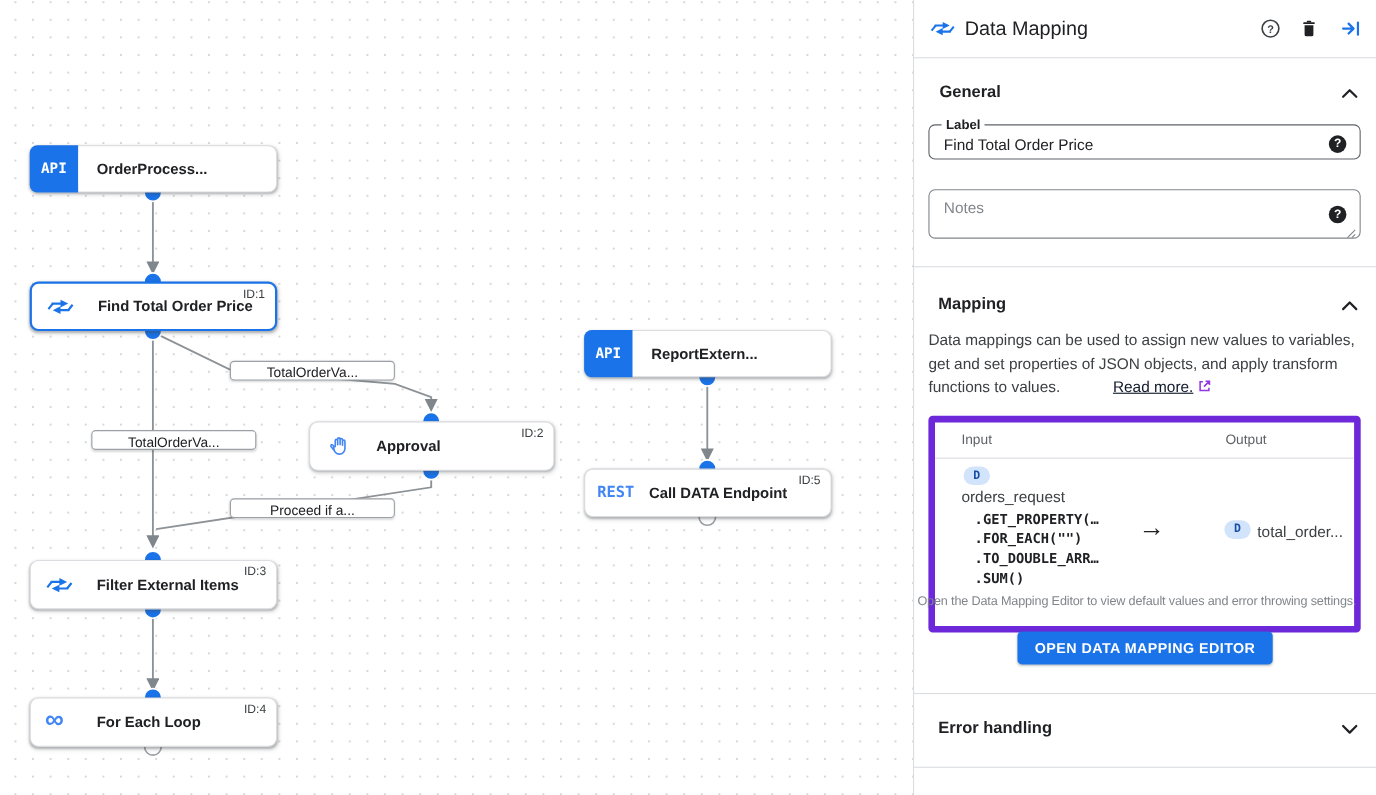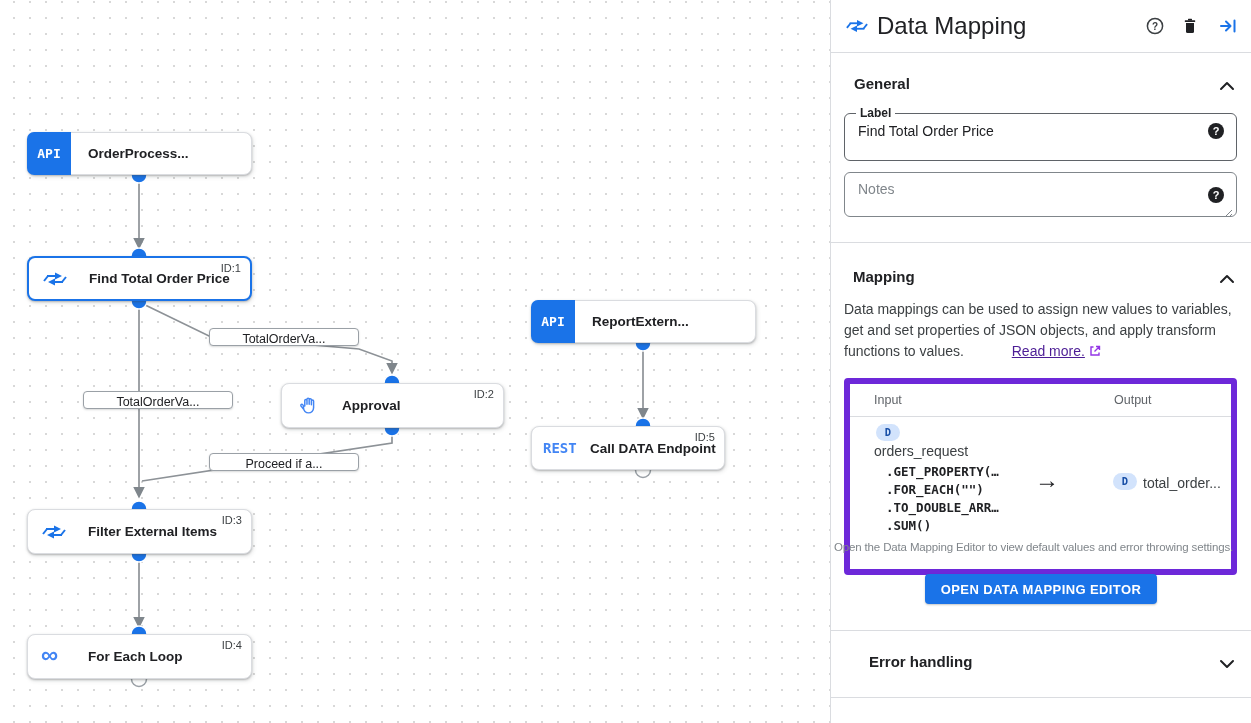--- a/index.html
+++ b/index.html
@@ -30,21 +30,21 @@
     border-radius:4px; font-size:12.5px; color:#202124; text-align:center; line-height:20px;
     box-shadow:0 1px 2px rgba(60,64,67,.2); white-space:nowrap; overflow:hidden; }
 
   
   #panel { position:absolute; left:830px; top:0; width:421px; height:723px; background:#fff;
     border-left:1px solid #dadce0; }
   .divider { position:absolute; left:0; right:0; height:1px; background:#dadce0; }
 
   #panel-header { position:absolute; left:0; top:0; right:0; height:52px; }
   #panel-title { position:absolute; left:46px; top:0; height:52px; display:flex; align-items:center;
-    font-size:24px; color:#202124; }
+    font-size:18px; color:#202124; }
   .hdr-icon { position:absolute; top:17px; width:18px; height:18px; cursor:pointer; }
 
   .section-heading { position:absolute; font-size:15px; font-weight:bold; color:#202124; }
   .chevron { position:absolute; width:16px; height:12px; cursor:pointer; }
 
   .mdc-field { position:absolute; left:13px; width:393px; border:1px solid #5f6368; border-radius:6px;
     background:#fff; }
   .float-label { position:absolute; left:11px; top:-8px; background:#fff; padding:0 4px;
     font-size:12px; font-weight:bold; color:#202124; }
   .mdc-field input { border:none; outline:none; width:330px; margin:0 0 0 13px; height:33px;
@@ -52,21 +52,21 @@
   .mdc-field textarea { border:none; outline:none; resize:none; width:330px; margin:8px 0 0 13px;
     height:32px; font-size:14px; color:#202124; font-family:"Liberation Sans", sans-serif; background:transparent; }
   .mdc-field textarea::placeholder { color:#80868b; }
   .help-dot { position:absolute; right:12px; width:16px; height:16px; border-radius:50%;
     background:#202124; color:#fff; font-size:11px; font-weight:bold; text-align:center;
     line-height:16px; cursor:pointer; }
   .resize-grip { position:absolute; right:3px; bottom:3px; width:9px; height:9px; }
 
   #mapping-desc { position:absolute; left:13px; top:299px; width:396px; font-size:14px;
     line-height:21px; color:#3c4043; }
-  #read-more { color:#4c1d95; text-decoration:underline; cursor:pointer;padding-left:44px; }
+  #read-more { color:#0f172a; text-decoration:underline; cursor:pointer;padding-left:44px; }
 
   #map-table { position:absolute; left:13px; top:378px; width:393px; height:197px;
     border:6px solid #6d28d9; border-radius:4px; }
   .tbl-head { position:absolute; top:0; height:32px; font-size:12.5px; color:#5f6368;
     display:flex; align-items:center; }
   #tbl-head-rule { position:absolute; left:0; right:0; top:32px; height:1px; background:#dadce0; }
   .d-badge { position:absolute; width:24px; height:17px; border-radius:9px; background:#d2e3fc;
     color:#174ea6; font-size:10.5px; font-weight:bold; font-family:"DejaVu Sans Mono", monospace;
     text-align:center; line-height:17px; }
   #input-var { position:absolute; left:24px; top:59px; font-size:14px; color:#3c4043; }
@@ -154,21 +154,21 @@
       </span>
       <div class="node-title">Approval</div>
       <span class="id-label">ID:2</span>
     </div>
 
     <div class="node" style="left:531px; top:300px; width:225px; height:43px;">
       <div class="api-chip">API</div>
       <div class="node-title">ReportExtern...</div>
     </div>
 
-    <div class="node" style="left:531px; top:426px; width:194px; height:44px;">
+    <div class="node" style="left:531px; top:426px; width:225px; height:44px;">
       <div class="rest-chip">REST</div>
       <div class="node-title" style="left:58px;">Call DATA Endpoint</div>
       <span class="id-label">ID:5</span>
     </div>
 
     <div class="node" style="left:27px; top:509px; width:225px; height:45px;">
       <span class="node-icon">
         <svg width="24" height="18" viewBox="0 0 24 18">
           <g stroke="#1a73e8" stroke-width="2" fill="#1a73e8">
             <line x1="1" y1="11" x2="5" y2="6"></line>
@@ -234,21 +234,21 @@
     </div>
     <div class="divider" style="top:52px;"></div>
 
     <div class="section-heading" style="left:23px; top:75px;">General</div>
     <span class="chevron" style="left:388px; top:78px;">
       <svg width="16" height="12" viewBox="0 0 16 12" fill="none" stroke="#202124" stroke-width="2" stroke-linecap="round" stroke-linejoin="round">
           <polyline points="2,9 8,3 14,9"></polyline>
         </svg>
     </span>
 
-    <div class="mdc-field" style="top:113px; height:48px;">
+    <div class="mdc-field" style="top:113px; height:32px;">
       <span class="float-label">Label</span>
       <input type="text" value="Find Total Order Price" style="">
       <span class="help-dot" style="top:9px;">?</span>
     </div>
 
     <div class="mdc-field" style="top:172px; height:45px; border-color:#80868b;">
       <textarea placeholder="Notes" style=""></textarea>
       <span class="help-dot" style="top:14px;">?</span>
       <span class="resize-grip">
         <svg width="9" height="9" viewBox="0 0 9 9" stroke="#80868b" stroke-width="1">
@@ -294,21 +294,21 @@
     </div>
 
     <div id="map-helper">Open the Data Mapping Editor to view default values and error throwing settings.</div>
 
     <div id="open-editor-btn">
       <button>OPEN DATA MAPPING EDITOR</button>
     </div>
 
     <div class="divider" style="top:630px;"></div>
 
-    <div class="section-heading" style="left:38px; top:653px;">Error handling</div>
+    <div class="section-heading" style="left:22px; top:653px;">Error handling</div>
     <span class="chevron" style="left:388px; top:656px;">
       <svg width="16" height="12" viewBox="0 0 16 12" fill="none" stroke="#202124" stroke-width="2" stroke-linecap="round" stroke-linejoin="round">
           <polyline points="2,3 8,9 14,3"></polyline>
         </svg>
     </span>
 
     <div class="divider" style="top:697px;"></div>
   </div>
 </div>
 

